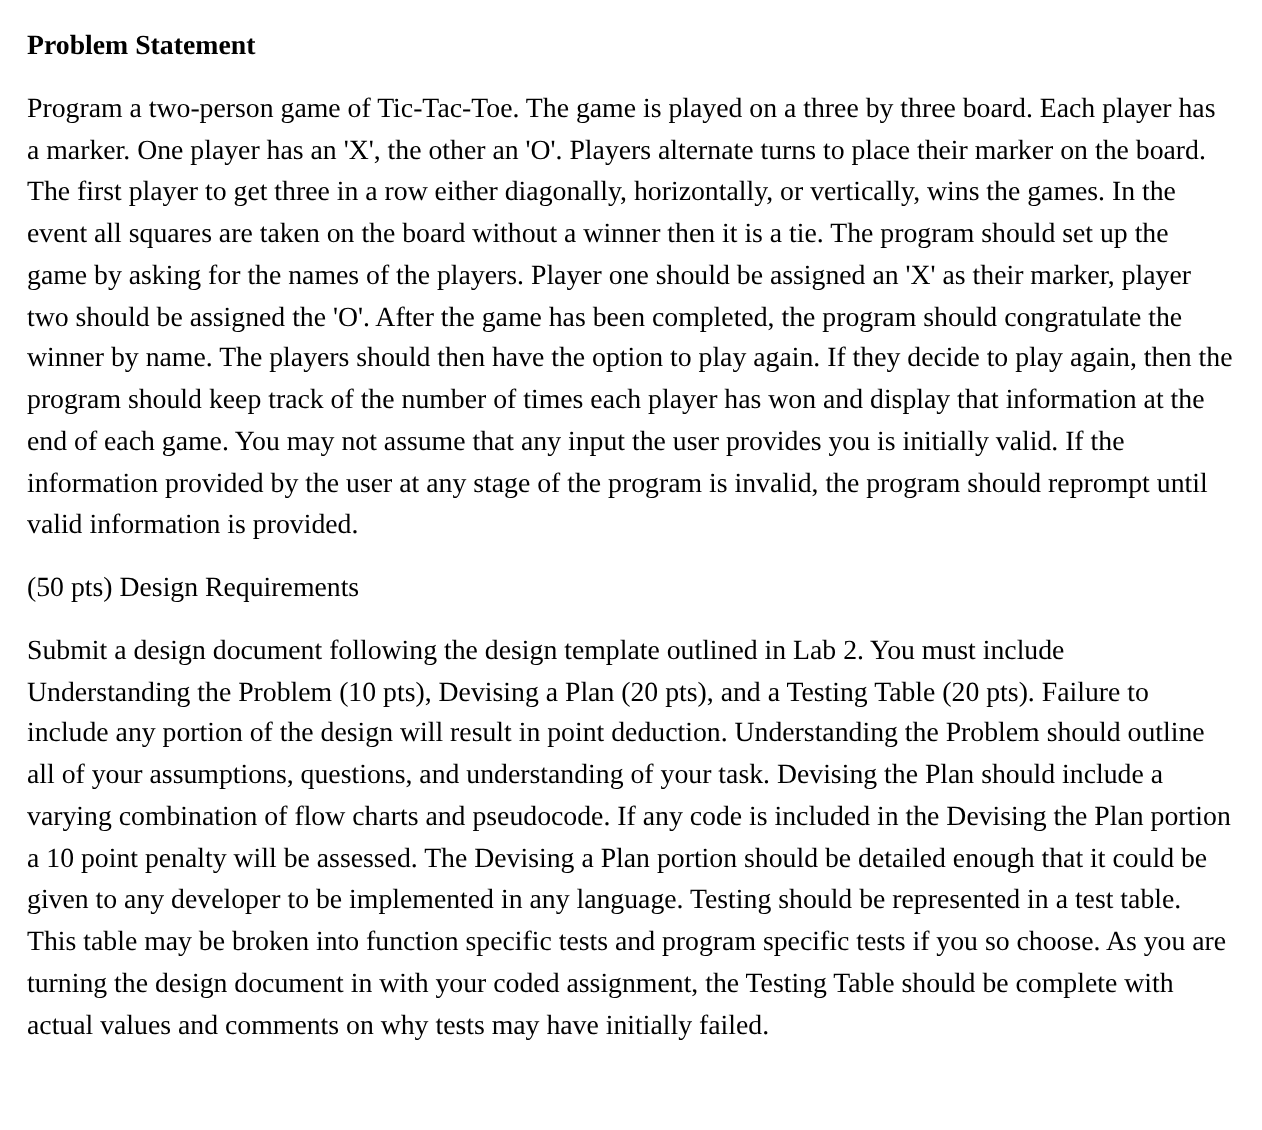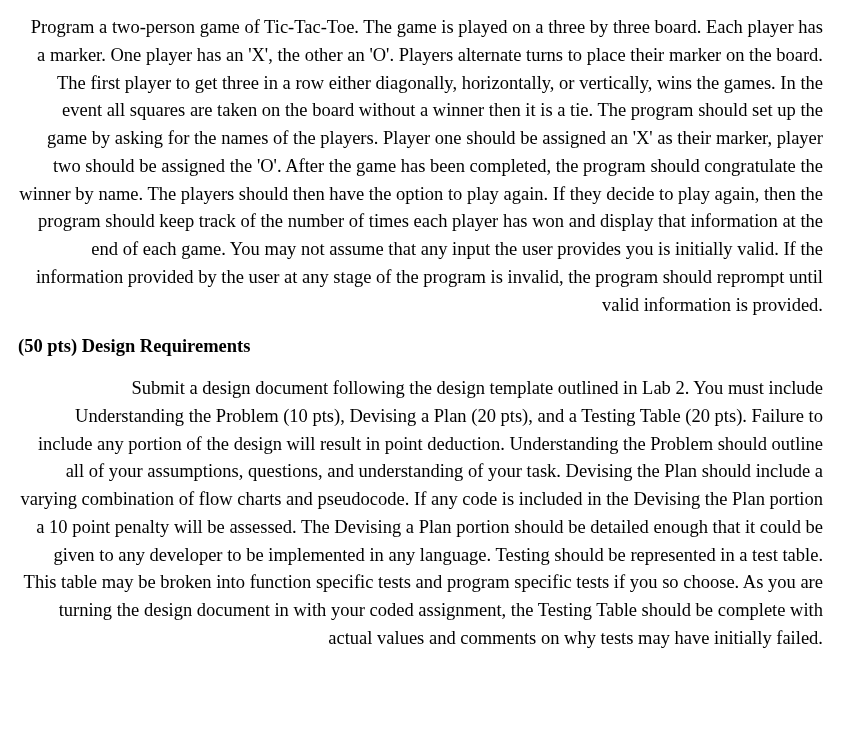--- a/index.html
+++ b/index.html
@@ -17,33 +17,34 @@
       width: 841px;
     }
     .heading {
       font-weight: bold;
       font-size: 18.5px;
       margin-bottom: 14px;
       margin-top: 4px;
     }
     .paragraph {
       margin-bottom: 14px;
-      text-align: right;
+      text-align: left;
     }
     .section-heading {
-      font-weight: bold;
+      font-weight: normal;
       font-size: 18.5px;
       margin-bottom: 14px;
       margin-top: 2px;
     }
   </style>
 </head>
 <body>
 
 <div>
 
+  <div class="heading">Problem Statement</div>
   <div class="paragraph">Program a two-person game of Tic-Tac-Toe. The game is played on a three by three board. Each player has a marker. One player has an 'X', the other an 'O'. Players alternate turns to place their marker on the board. The first player to get three in a row either diagonally, horizontally, or vertically, wins the games. In the event all squares are taken on the board without a winner then it is a tie. The program should set up the game by asking for the names of the players. Player one should be assigned an 'X' as their marker, player two should be assigned the 'O'. After the game has been completed, the program should congratulate the winner by name. The players should then have the option to play again. If they decide to play again, then the program should keep track of the number of times each player has won and display that information at the end of each game. You may not assume that any input the user provides you is initially valid. If the information provided by the user at any stage of the program is invalid, the program should reprompt until valid information is provided.</div>
 
   <div class="section-heading">(50 pts) Design Requirements</div>
   <div class="paragraph">Submit a design document following the design template outlined in Lab 2. You must include Understanding the Problem (10 pts), Devising a Plan (20 pts), and a Testing Table (20 pts). Failure to include any portion of the design will result in point deduction. Understanding the Problem should outline all of your assumptions, questions, and understanding of your task. Devising the Plan should include a varying combination of flow charts and pseudocode. If any code is included in the Devising the Plan portion a 10 point penalty will be assessed. The Devising a Plan portion should be detailed enough that it could be given to any developer to be implemented in any language. Testing should be represented in a test table. This table may be broken into function specific tests and program specific tests if you so choose. As you are turning the design document in with your coded assignment, the Testing Table should be complete with actual values and comments on why tests may have initially failed.</div>
 
 
 </div>
 
 </body></html>

